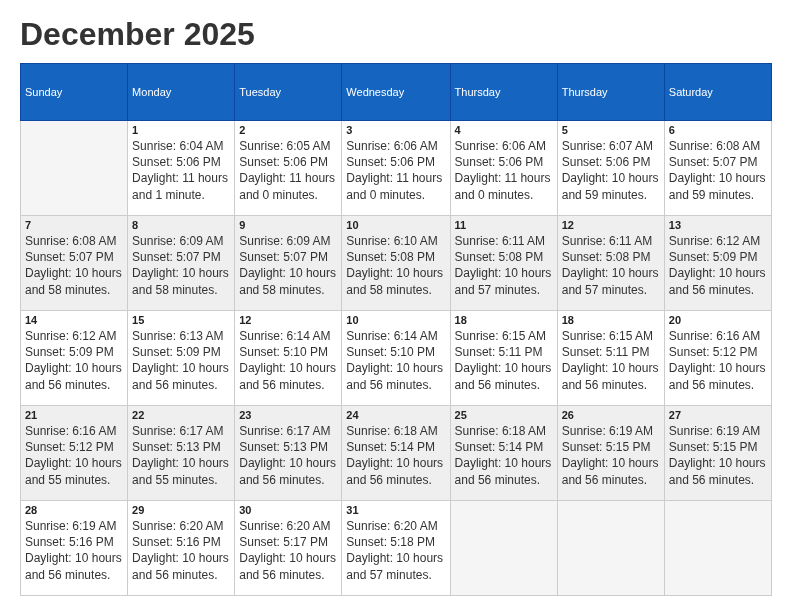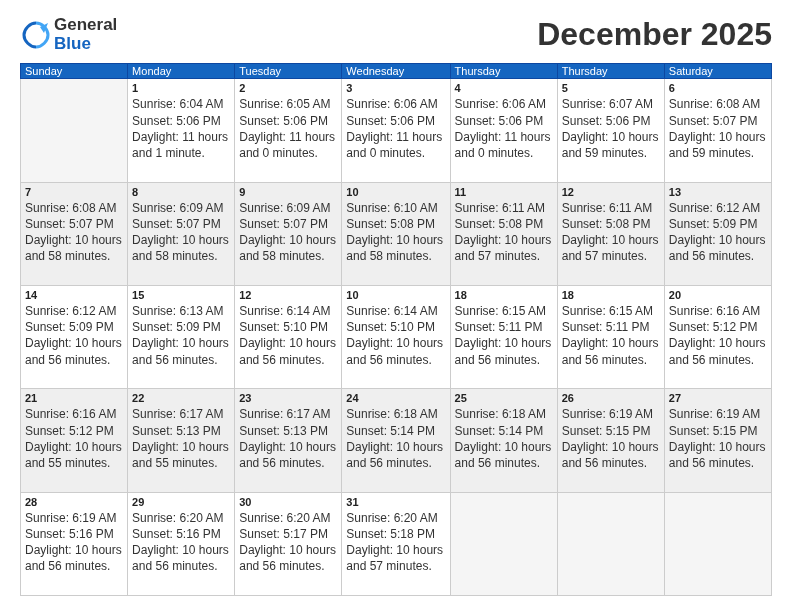--- a/index.html
+++ b/index.html
@@ -47,21 +47,21 @@
     }
     .calendar-table {
       width: 100%;
       border-collapse: collapse;
       flex: 1;
       font-size: 10px;
     }
     .calendar-table th {
       background-color: #1565c0;
       color: #fff;
-      padding: 1px 4px;
+      padding: 22px 4px;
       text-align: left;
       font-size: 11px;
       font-weight: normal;
       border: 1px solid #0d47a1;
     }
     .calendar-table td {
       border: 1px solid #ccc;
       vertical-align: top;
       padding: 3px 4px;
       width: 113px;
@@ -88,34 +88,20 @@
     
     .row-white td { background: #fff; }
     .row-white td.empty { background: #f5f5f5; }
     .row-gray td { background: #efefef; }
   </style>
 </head>
 <body>
 
 <div class="page">
   <div class="header">
-    <div class="logo">
-      <div class="logo-row">
-        <svg width="32" height="32" viewBox="0 0 32 32">
-          <rect width="32" height="32" fill="none"></rect>
-          <path d="M16 4 C10 4, 4 10, 4 16 C4 22, 10 28, 16 28" stroke="#1565c0" stroke-width="3" fill="none"></path>
-          <path d="M16 4 C22 4, 28 10, 28 16 C28 22, 22 28, 16 28" stroke="#42a5f5" stroke-width="3" fill="none"></path>
-          <path d="M20 8 L28 4 L24 14 Z" fill="#42a5f5"></path>
-        </svg>
-        <div>
-          <div style="font-size:17px;font-weight:bold;color:#333;line-height:1.1">General</div>
-          <div style="font-size:17px;font-weight:bold;color:#1565c0;line-height:1.1">Blue</div>
-        </div>
-      </div>
-    </div>
     <div class="title-block">
       <div class="month-title">December 2025</div>
     </div>
   </div>
 
   <table class="calendar-table">
     <thead>
       <tr>
       <th>Sunday</th>
           <th>Monday</th>

